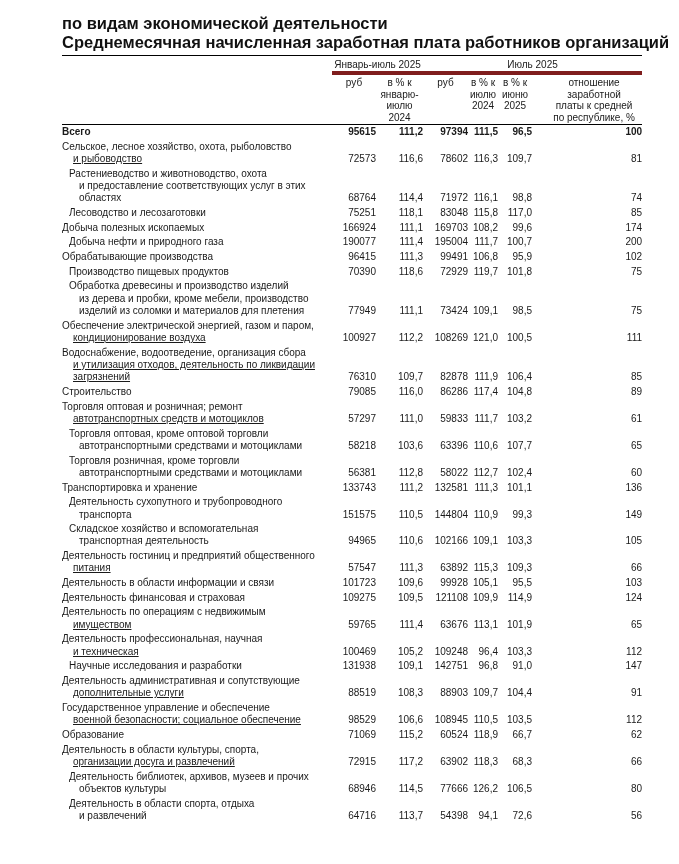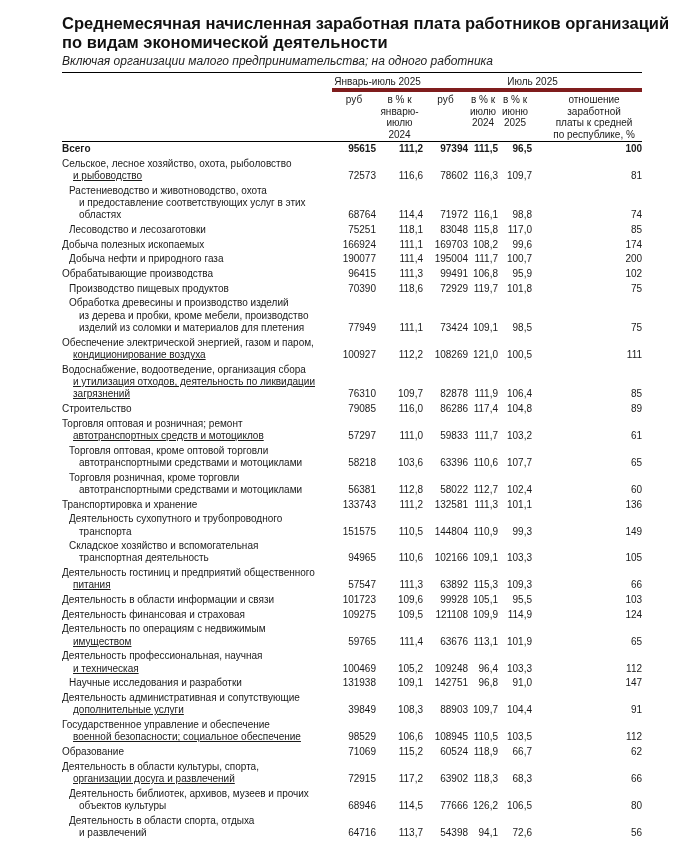--- a/index.html
+++ b/index.html
@@ -30,24 +30,23 @@
   .lvl1 .cont { padding-left: 10px; }
   tr.total td { font-weight: bold; margin-top: 27px; }
   .line { display: block; white-space: nowrap; }
   tr.row td { padding-top: 1.2px; padding-bottom: 1.2px; }
 </style>
 </head>
 <body>
 
 <div class="page">
   <h1 class="title">
+    <span class="line">по видам экономической деятельности</span>
     <span class="line">Среднемесячная начисленная заработная плата работников организаций</span>
-    <span class="line">по видам экономической деятельности</span>
   </h1>
-  <div class="subtitle">Включая организации малого предпринимательства; на одного работника</div>
 
   <table>
     <colgroup>
       <col class="c-name">
         <col class="c1">
         <col class="c2">
         <col class="c3">
         <col class="c4">
         <col class="c5">
         <col class="c6">
@@ -365,21 +364,21 @@
           <td class="num">142751</td>
           <td class="num">96,8</td>
           <td class="num">91,0</td>
           <td class="num">147</td>
         </tr>
         <tr class="row">
           <td class="name lvl0">
             <span class="line">Деятельность административная и сопутствующие</span>
             <span class="line cont">дополнительные услуги</span>
           </td>
-          <td class="num">39849</td>
+          <td class="num">88519</td>
           <td class="num">108,3</td>
           <td class="num">88903</td>
           <td class="num">109,7</td>
           <td class="num">104,4</td>
           <td class="num">91</td>
         </tr>
         <tr class="row">
           <td class="name lvl0">
             <span class="line">Государственное управление и обеспечение</span>
             <span class="line cont">военной безопасности; социальное обеспечение</span>

